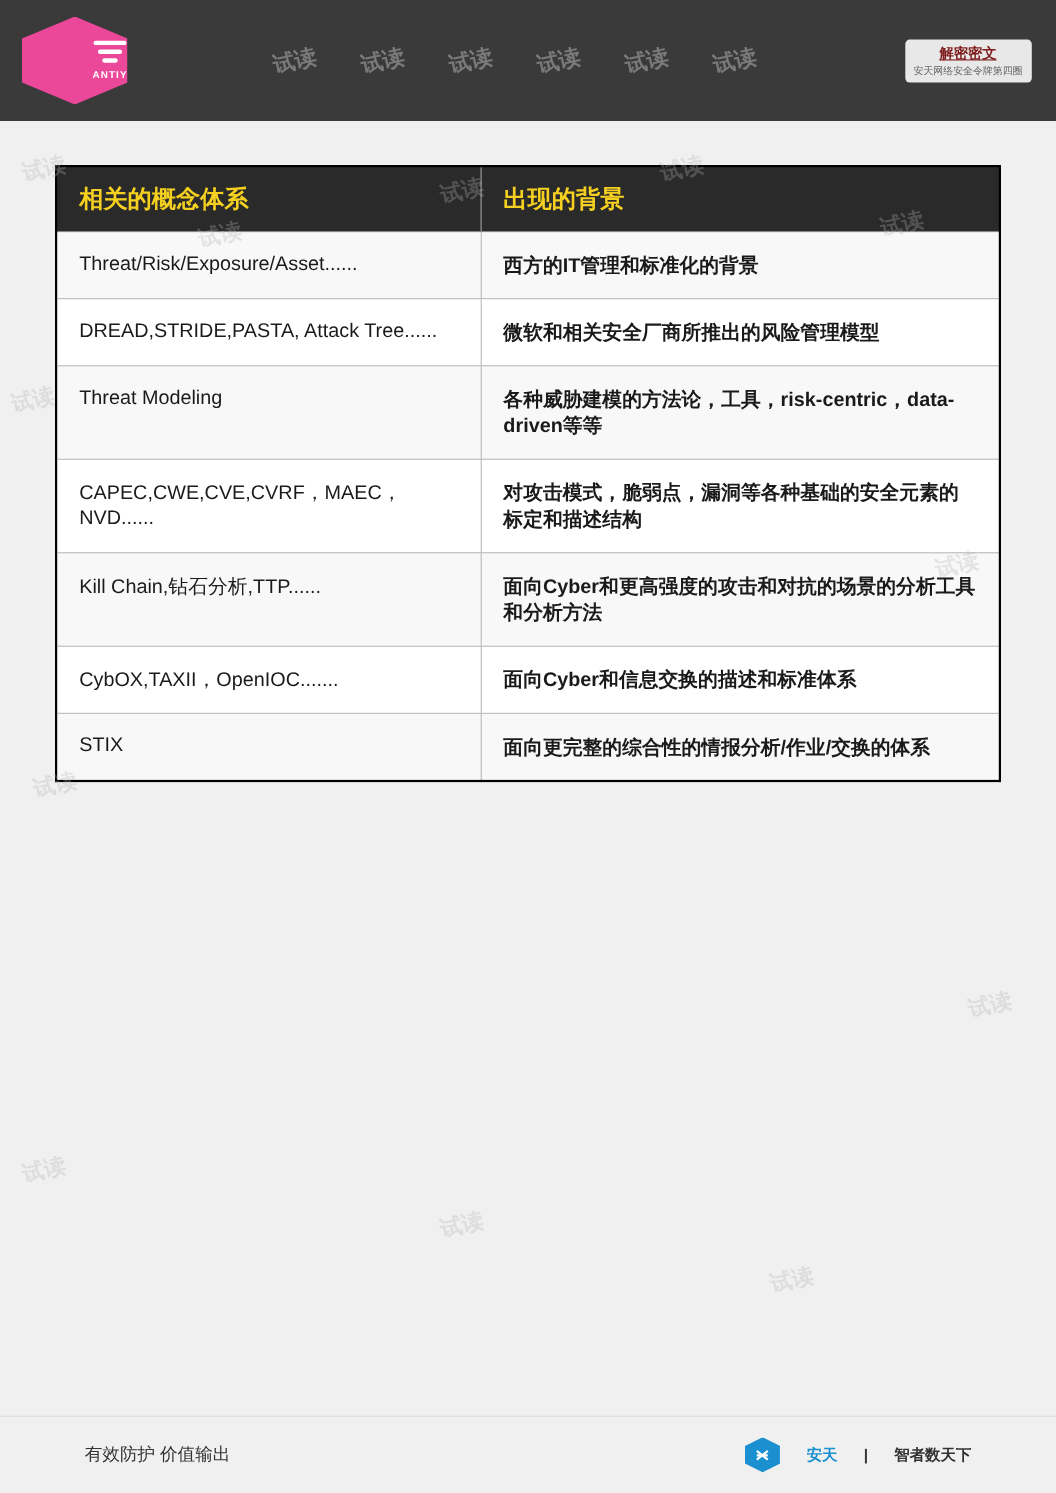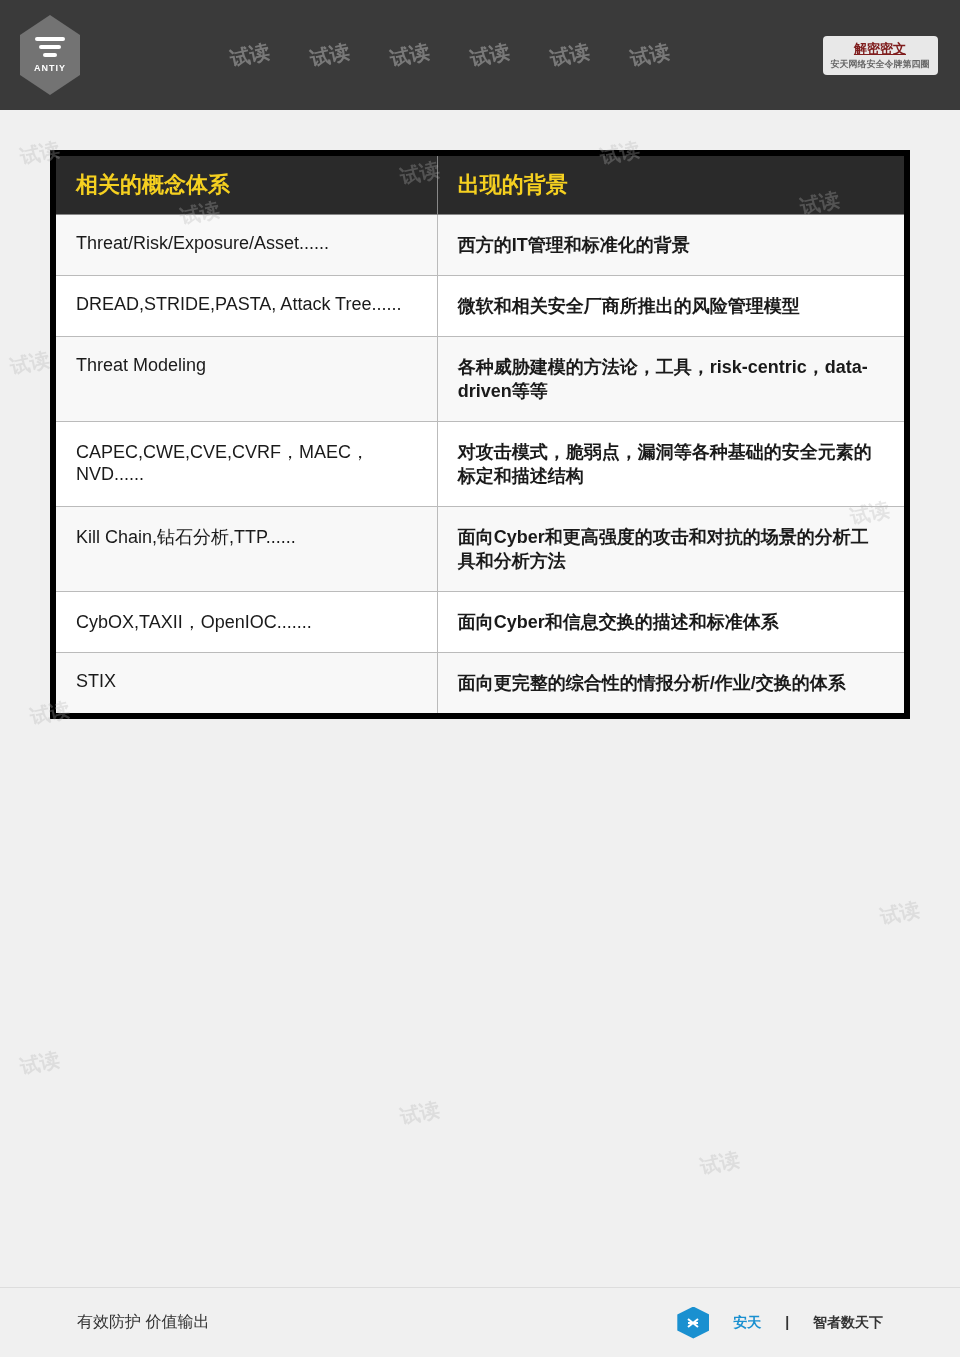--- a/index.html
+++ b/index.html
@@ -17,27 +17,27 @@
       width: 100%;
       height: 110px;
       background: #3a3a3a;
       display: flex;
       align-items: center;
       justify-content: space-between;
       padding: 0 20px;
       position: relative;
     }
     .header-logo {
-      width: 60px;
+      width: 96px;
       height: 80px;
-      background: #737373;
+      background: #ec4899;
       clip-path: polygon(50% 0%, 100% 25%, 100% 75%, 50% 100%, 0% 75%, 0% 25%);
       display: flex;
       align-items: center;
-      justify-content: center;
+      justify-content: flex-end;
       flex-shrink: 0;
     }
     .header-logo-inner {
       display: flex;
       flex-direction: column;
       align-items: center;
     }
     .header-logo-stripes {
       display: flex;
       flex-direction: column;
@@ -91,33 +91,32 @@
     }
     .header-right-badge-top {
       font-size: 13px;
       font-weight: bold;
       color: #7f1d1d;
       text-decoration: underline;
     }
     .header-right-badge-bottom {
       font-size: 9px;
       color: #666;
-      font-weight: bold;
     }
 
     
     .main {
       padding: 40px 50px 40px 50px;
     }
 
     
     .content-table {
       width: 100%;
       border-collapse: collapse;
-      border: 6px solid #000000;
+      border: 2px solid #000000;
     }
     .content-table th {
       background: #2a2a2a;
       color: #f5d020;
       font-size: 22px;
       font-weight: bold;
       padding: 14px 20px;
       text-align: left;
       border: 1px solid #888;
     }

